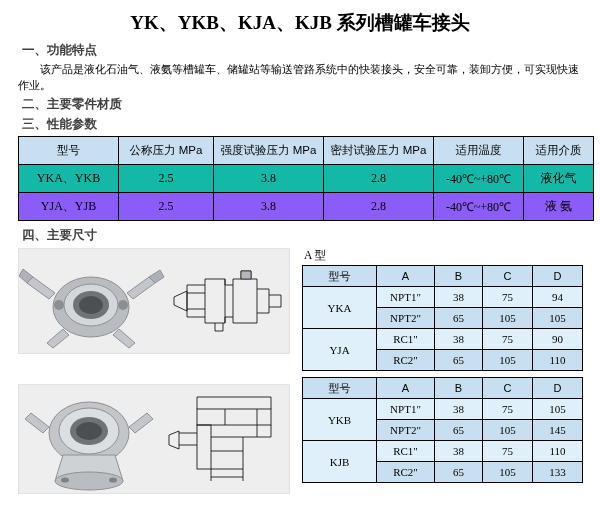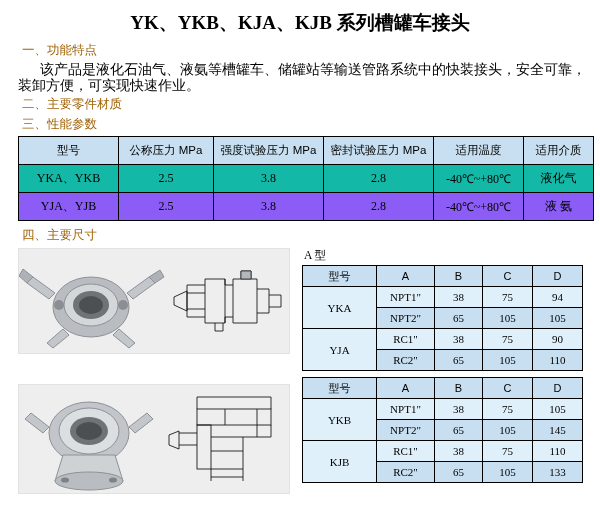--- a/index.html
+++ b/index.html
@@ -25,28 +25,28 @@
   .title {
     text-align: center;
     font-size: 19px;
     font-weight: bold;
     font-family: "Liberation Serif", serif;
     letter-spacing: 0px;
     margin: 10px 0 6px 0;
     color: #000;
   }
   .section-head {
-    color: #a16207;
-    font-weight: normal;
+    color: #404040;
+    font-weight: bold;
     font-size: 12.5px;
     font-family: "Liberation Sans", sans-serif;
     margin: 3px 0 2px 12px;
   }
   .para {
-    font-size: 14px;
+    font-size: 11px;
     line-height: 16px;
     margin: 0 4px 0 8px;
     font-family: "Liberation Sans", sans-serif;
   }
   .para .indent {
     display: inline-block;
     width: 22px;
   }
   .materials {
     font-size: 12.5px;

